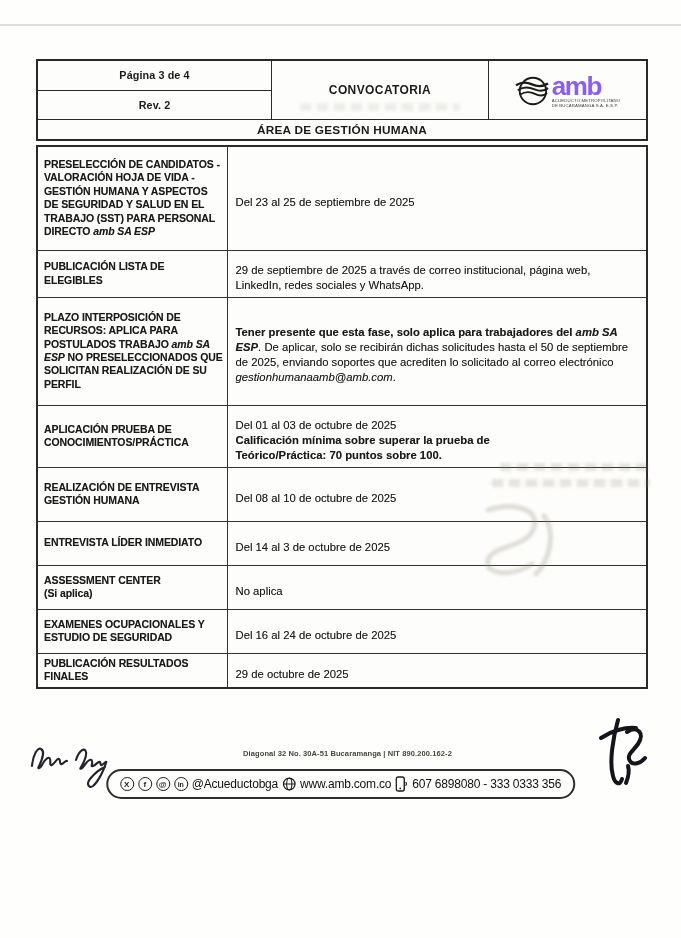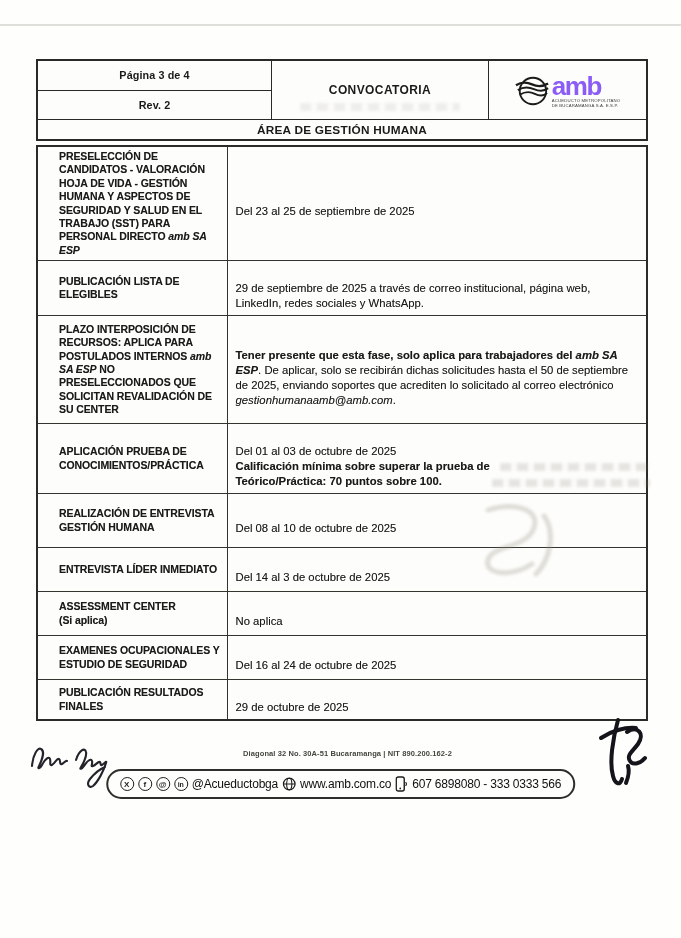--- a/index.html
+++ b/index.html
@@ -52,23 +52,23 @@
     border-collapse:collapse;table-layout:fixed;background:#fdfdfc;
     border:2px solid #2b2b27;
   }
   table.sched col.c1{width:190px;}
   table.sched td{
     border:1.8px solid #34342f;vertical-align:middle;
     text-shadow:0 0 .3px rgba(20,20,18,.4);
   }
   td.phase{
     font-weight:bold;font-size:10.5px;line-height:13.4px;
-    padding:3px 3px 3px 21px;letter-spacing:-0.1px;margin-left:44px;
-  }
-  td.detail{font-size:11.3px;line-height:15px;padding:20px 8px 4px 8px;}
+    padding:3px 3px 3px 6px;letter-spacing:-0.1px;margin-left:44px;
+  }
+  td.detail{font-size:11.3px;line-height:15px;padding:12px 8px 4px 8px;}
   .seg-b{font-weight:bold;}
   .seg-i{font-style:italic;}
   .seg-bi{font-weight:bold;font-style:italic;}
   tr.r1  td{height:104px;} tr.r2  td{height:45px;}  tr.r3  td{height:108px;}
   tr.r4  td{height:56px;}  tr.r5  td{height:56px;}  tr.r6  td{height:54px;}
   tr.r7  td{height:44px;}  tr.r8  td{height:44px;}  tr.r9  td{height:44px;}
   tr.r10 td{height:35px;}
 
   
   .sig{position:absolute;}
@@ -135,21 +135,21 @@
     <tbody>
       <tr class="r1">
         <td class="phase"><span class="seg-b">PRESELECCIÓN DE CANDIDATOS - VALORACIÓN HOJA DE VIDA - GESTIÓN HUMANA Y ASPECTOS DE SEGURIDAD Y SALUD EN EL TRABAJO (SST) PARA PERSONAL DIRECTO </span><span class="seg-bi">amb SA ESP</span></td>
         <td class="detail"><span>Del 23 al 25 de septiembre de 2025</span></td>
       </tr>
       <tr class="r2">
         <td class="phase"><span class="seg-b">PUBLICACIÓN LISTA DE ELEGIBLES</span></td>
         <td class="detail"><span>29 de septiembre de 2025 a través de correo institucional, página web, LinkedIn, redes sociales y WhatsApp.</span></td>
       </tr>
       <tr class="r3">
-        <td class="phase"><span class="seg-b">PLAZO INTERPOSICIÓN DE RECURSOS: APLICA PARA POSTULADOS INTERNOS </span><span class="seg-bi">amb SA ESP</span><span class="seg-b"> NO PRESELECCIONADOS QUE SOLICITAN REVALIDACIÓN DE SU CENTER</span></td>
+        <td class="phase"><span class="seg-b">PLAZO INTERPOSICIÓN DE RECURSOS: APLICA PARA POSTULADOS TRABAJO </span><span class="seg-bi">amb SA ESP</span><span class="seg-b"> NO PRESELECCIONADOS QUE SOLICITAN REALIZACIÓN DE SU PERFIL</span></td>
         <td class="detail"><span class="seg-b">Tener presente que esta fase, solo aplica para trabajadores del </span><span class="seg-bi">amb SA ESP</span><span>. De aplicar, solo se recibirán dichas solicitudes hasta el 50 de septiembre de 2025, enviando soportes que acrediten lo solicitado al correo electrónico </span><span class="seg-i">gestionhumanaamb@amb.com</span><span>.</span></td>
       </tr>
       <tr class="r4">
         <td class="phase"><span class="seg-b">APLICACIÓN PRUEBA DE CONOCIMIENTOS/PRÁCTICA</span></td>
         <td class="detail"><span>Del 01 al 03 de octubre de 2025</span><br><span class="seg-b">Calificación mínima sobre superar la prueba de</span><br><span class="seg-b">Teórico/Práctica: 70 puntos sobre 100.</span></td>
       </tr>
       <tr class="r6">
         <td class="phase"><span class="seg-b">REALIZACIÓN DE ENTREVISTA GESTIÓN HUMANA</span></td>
         <td class="detail"><span>Del 08 al 10 de octubre de 2025</span></td>
       </tr>
@@ -206,16 +206,16 @@
       <circle cx="7" cy="7" r="5.8" fill="none" stroke="#1d1d1a" stroke-width="1.3"></circle>
       <ellipse cx="7" cy="7" rx="2.6" ry="5.8" fill="none" stroke="#1d1d1a" stroke-width="1.1"></ellipse>
       <line x1="1.2" y1="7" x2="12.8" y2="7" stroke="#1d1d1a" stroke-width="1.1"></line>
     </svg>
     <span class="txt">www.amb.com.co</span>
     <svg width="13" height="16" viewBox="0 0 13 16">
       <rect x="1" y="1" width="8" height="14" rx="2" fill="none" stroke="#1d1d1a" stroke-width="1.4"></rect>
       <circle cx="5" cy="12.4" r="0.9" fill="#1d1d1a"></circle>
       <path d="M10.6,6.5 q1.4,1.5 0,3" fill="none" stroke="#1d1d1a" stroke-width="1.1" stroke-linecap="round"></path>
     </svg>
-    <span class="txt">607 6898080 - 333 0333 566</span>
+    <span class="txt">607 6898080 - 333 0333 356</span>
   </div>
 
 </div>
 
 </body></html>

